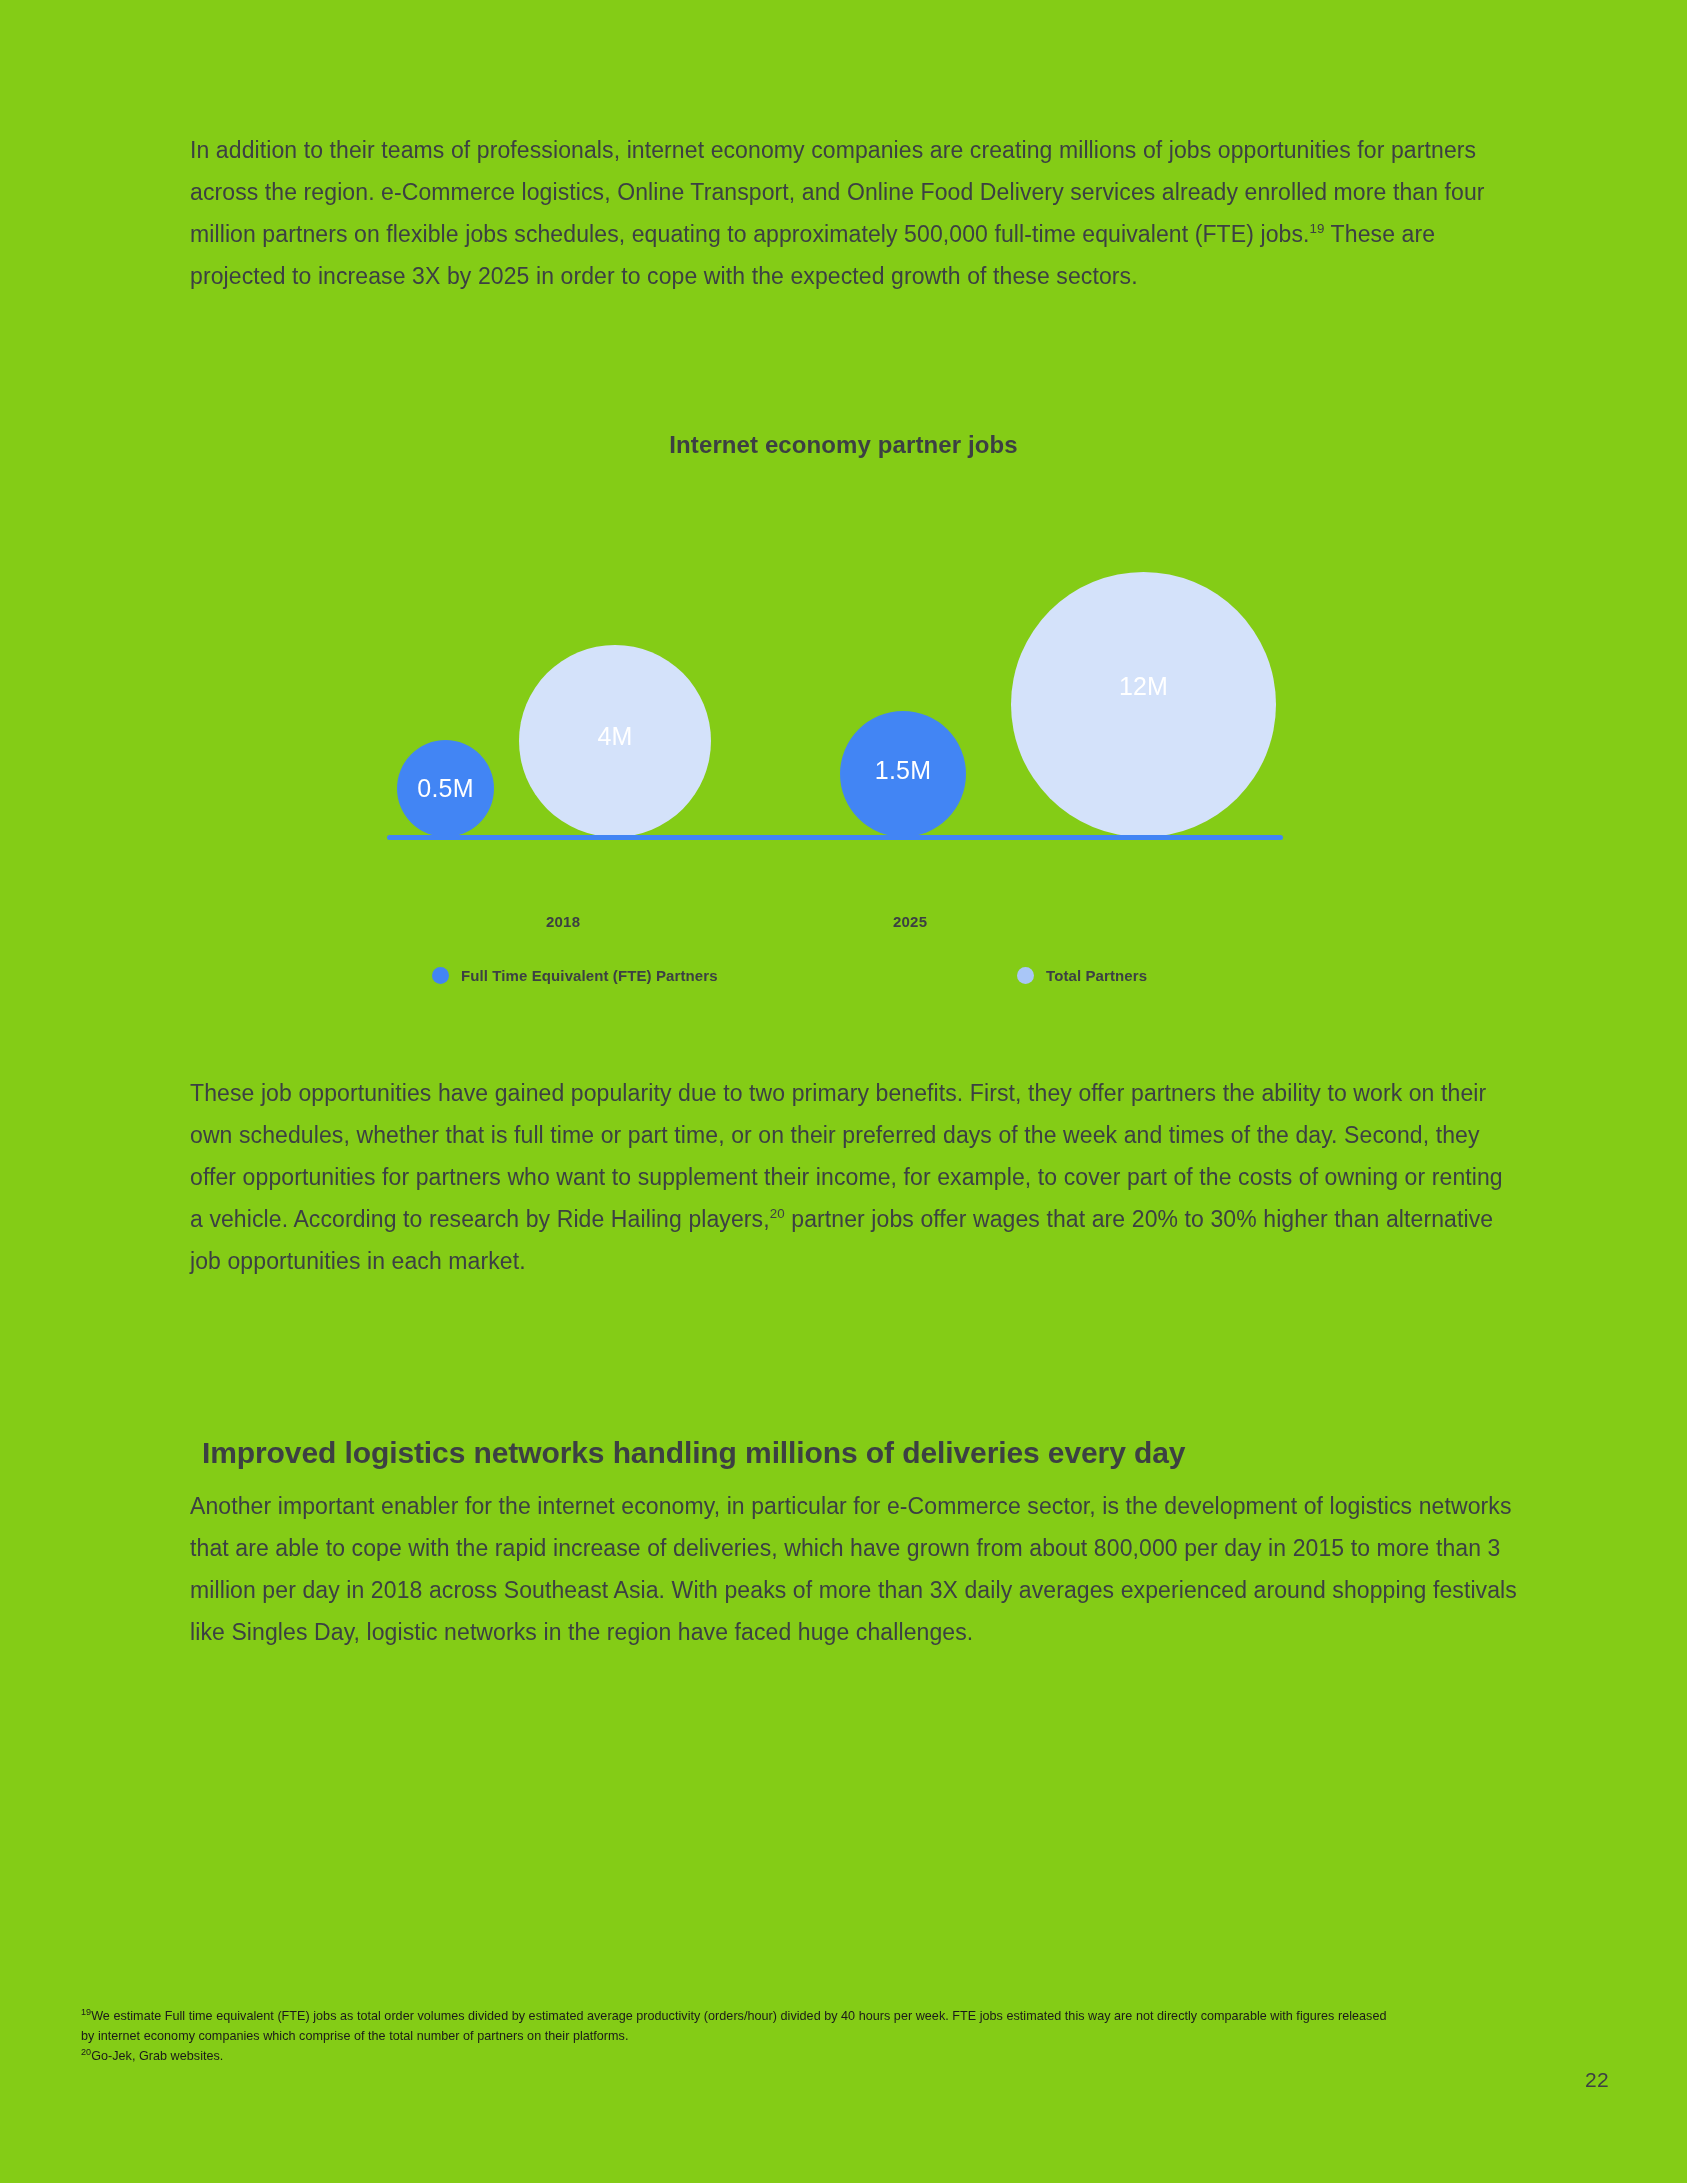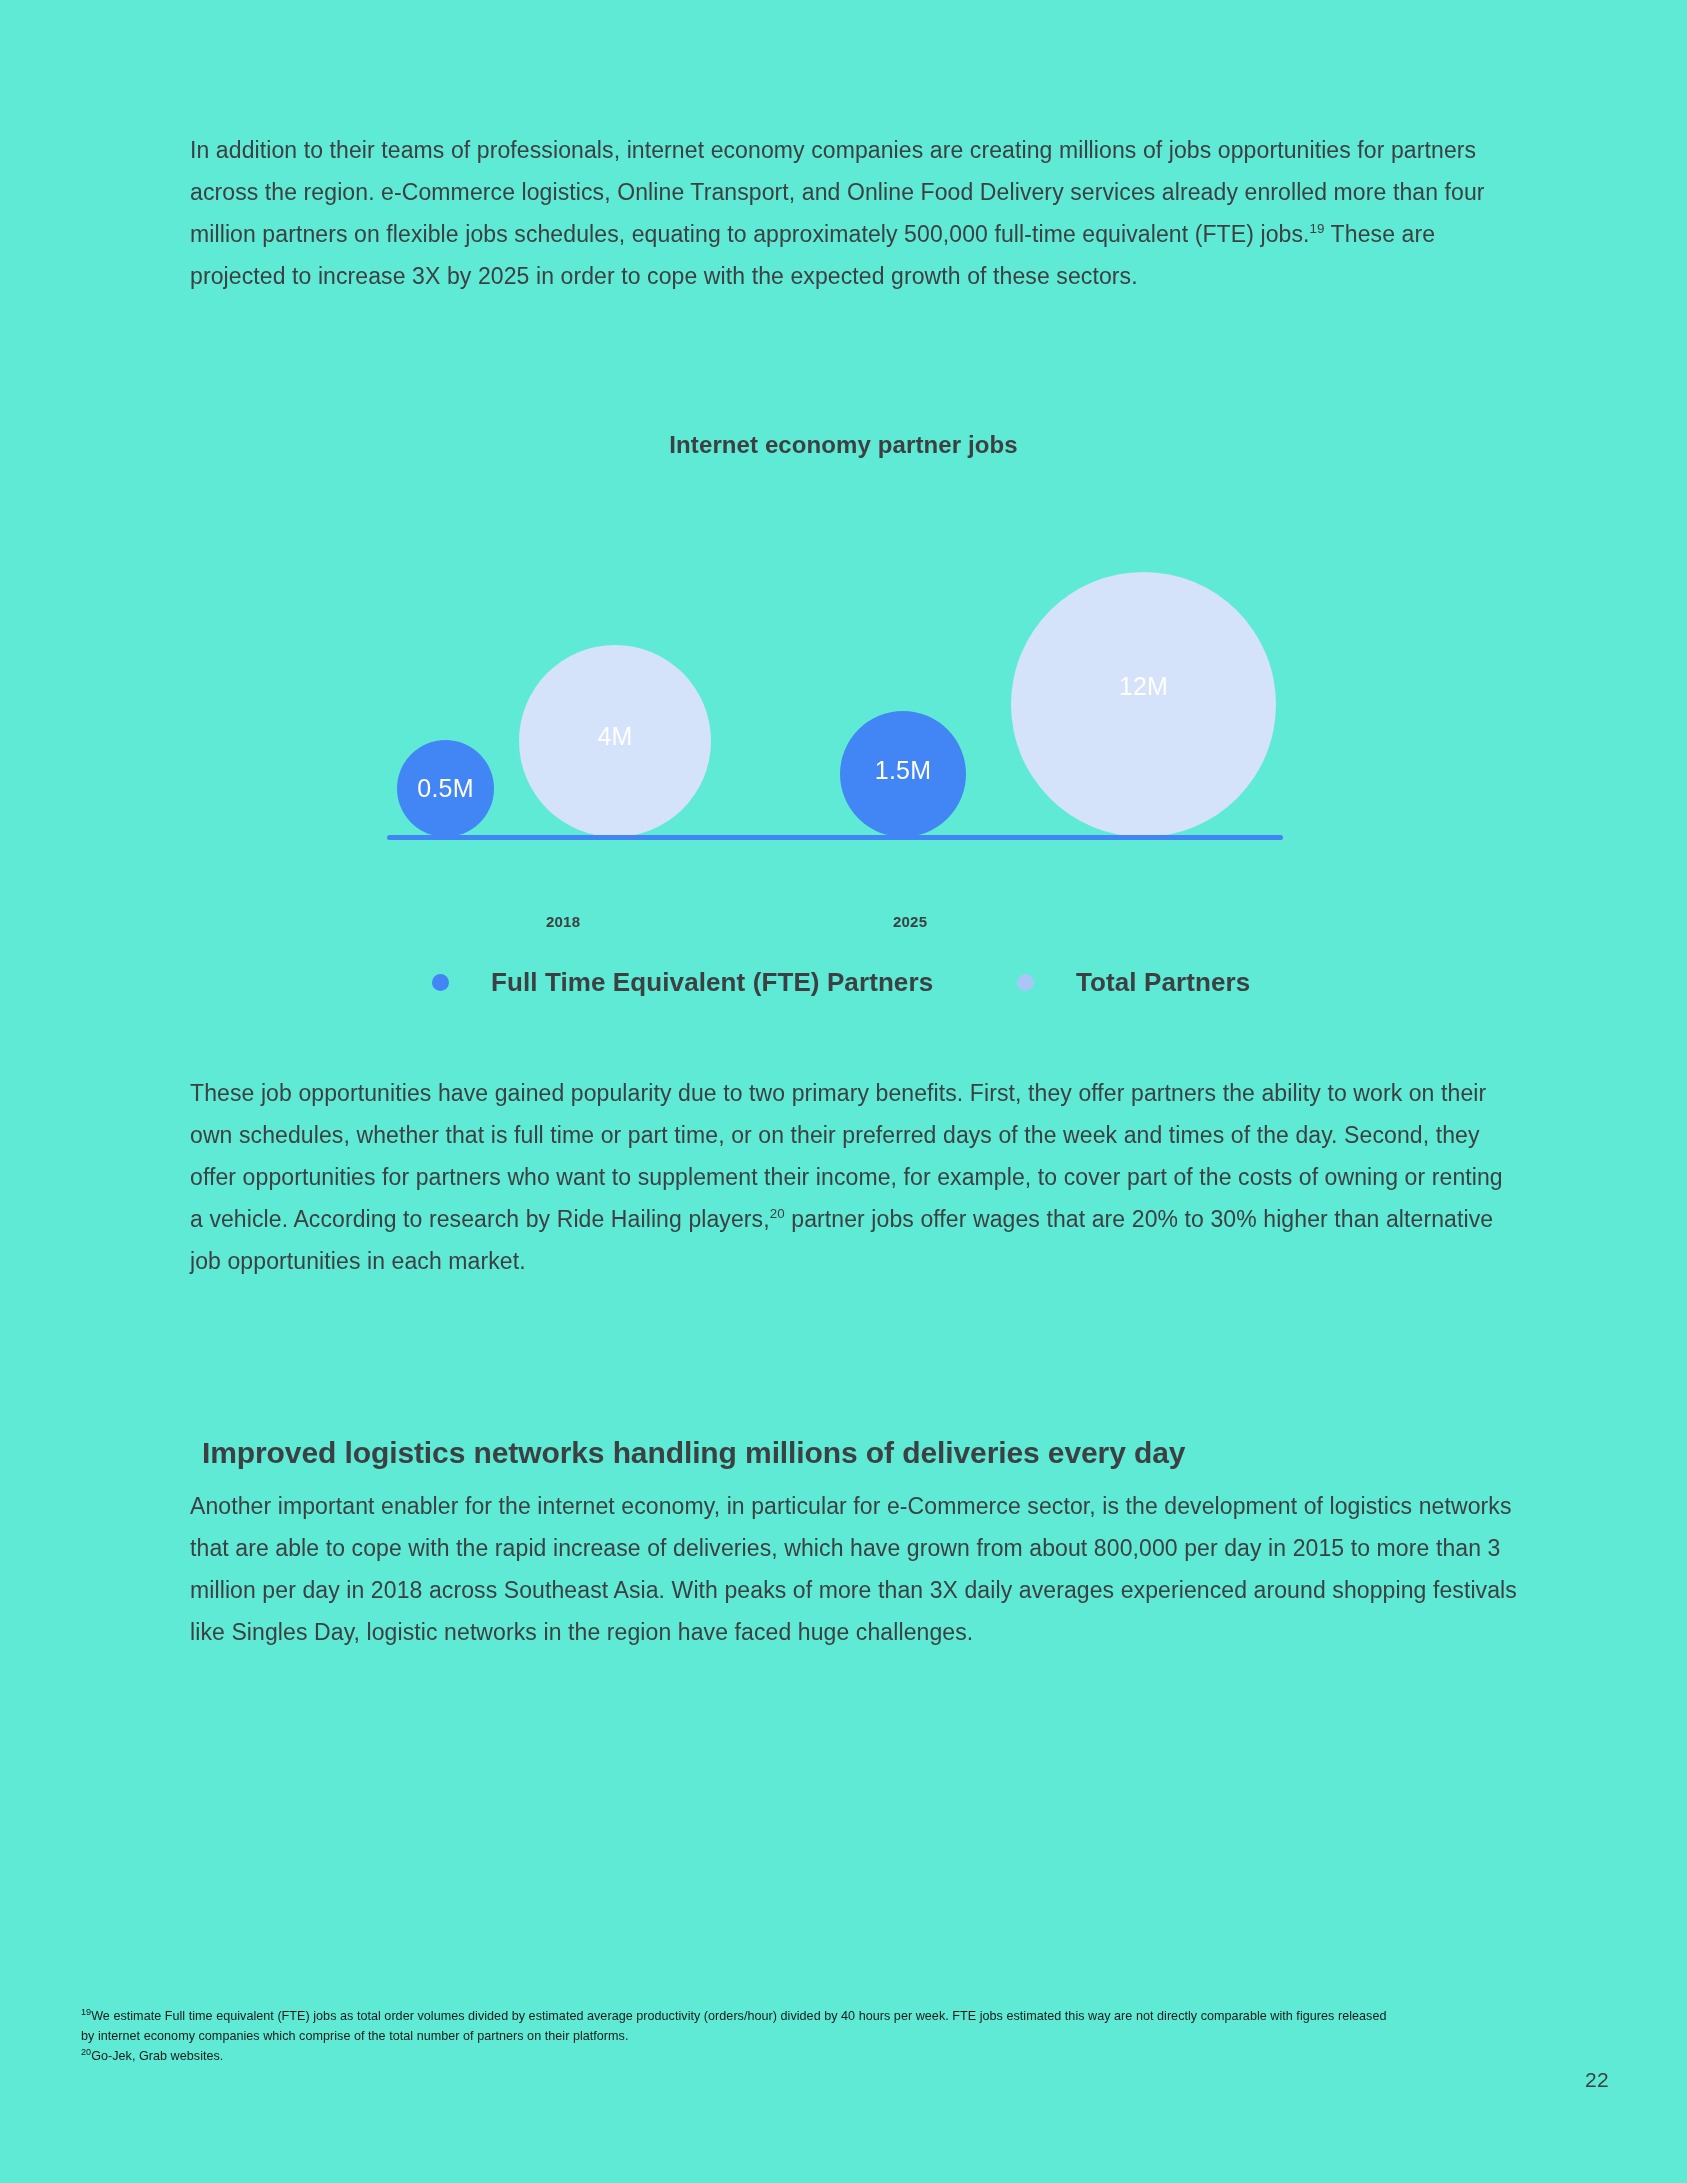--- a/index.html
+++ b/index.html
@@ -14,21 +14,21 @@
     color: #3c4043;
     position: relative;
     overflow: hidden;
   }
 
   .page {
     position: absolute;
     inset: 0;
     width: 1687px;
     height: 2183px;
-    background: #5eead4;
+    background: #84cc16;
   }
 
   
   .body-block {
     position: absolute;
     left: 190px;
     width: 1330px;
   }
 
   .body-para {
@@ -165,26 +165,25 @@
     width: 17px;
     height: 17px;
     border-radius: 50%;
     flex: 0 0 auto;
   }
 
   .legend-dot.fte   { background: #4285f4; }
   .legend-dot.total { background: #a9c6f7; }
 
   .legend-text {
-    font-size: 26px;
+    font-size: 15px;
     font-weight: 700;
     color: #3c4043;
     letter-spacing: 0.1px;
     white-space: nowrap;
-    margin-left: 30px;
   }
 
   
   .footnotes {
     position: absolute;
     left: 81px;
     top: 2006px;
     width: 1310px;
   }
 

